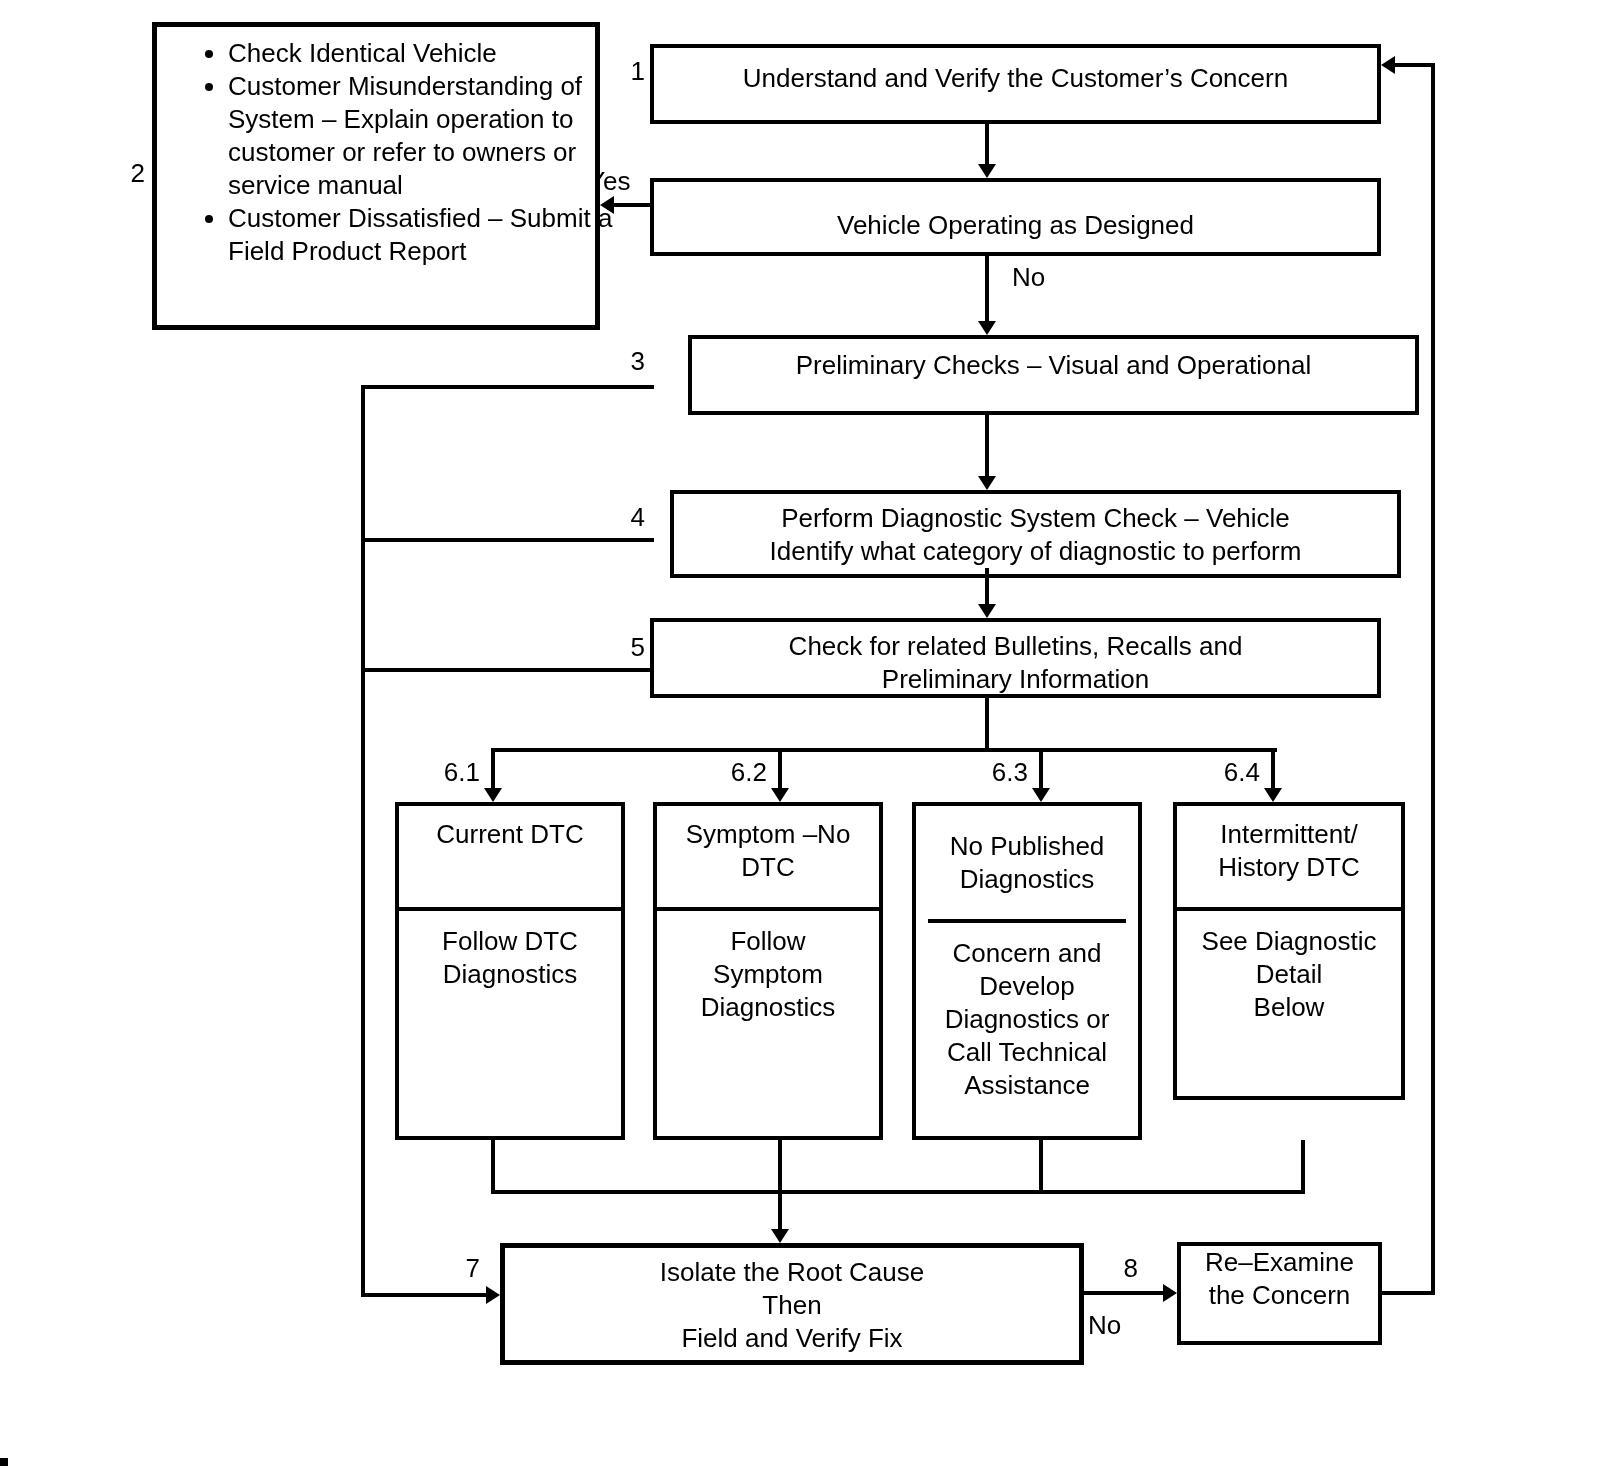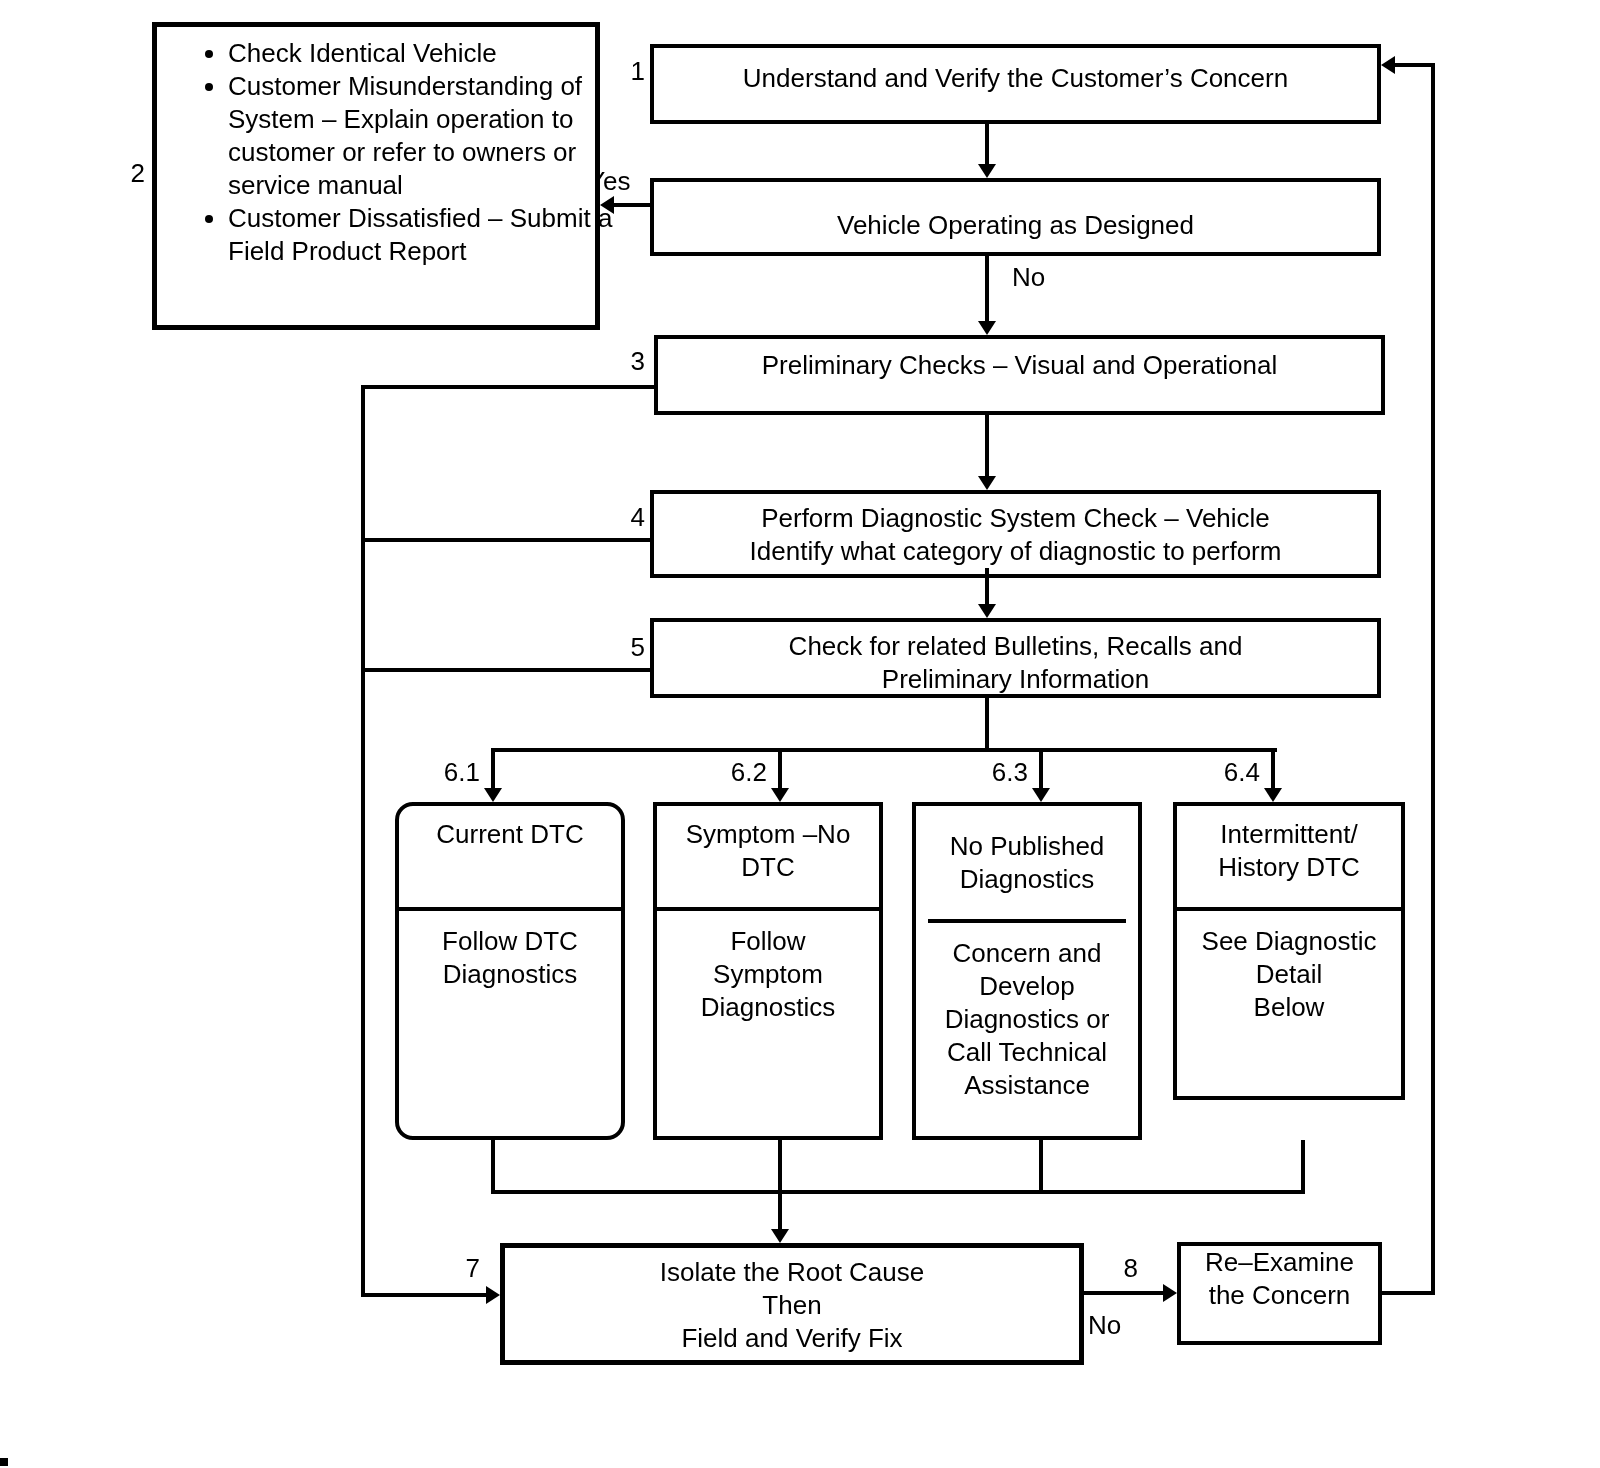--- a/index.html
+++ b/index.html
@@ -54,35 +54,35 @@
   </div>
 
   <div class="bx" style="left:650px;top:44px;width:731px;height:80px;padding-top:14px;">
     <span class="ln">Understand and Verify the Customer’s Concern</span>
   </div>
 
   <div class="bx" style="left:650px;top:178px;width:731px;height:78px;padding-top:27px;">
     <span class="ln">Vehicle Operating as Designed</span>
   </div>
 
-  <div class="bx" style="left:654px;top:335px;width:731px;height:80px;padding-top:10px;">
+  <div class="bx" style="left:688px;top:335px;width:731px;height:80px;padding-top:10px;">
     <span class="ln">Preliminary Checks – Visual and Operational</span>
   </div>
 
-  <div class="bx" style="left:650px;top:490px;width:731px;height:88px;padding-top:8px;">
+  <div class="bx" style="left:670px;top:490px;width:731px;height:88px;padding-top:8px;">
     <span class="ln">Perform Diagnostic System Check – Vehicle</span>
     <span class="ln">Identify what category of diagnostic to perform</span>
   </div>
 
   <div class="bx" style="left:650px;top:618px;width:731px;height:80px;padding-top:8px;">
     <span class="ln">Check for related Bulletins, Recalls and</span>
     <span class="ln">Preliminary Information</span>
   </div>
 
-  <div class="bx" style="left:395px;top:802px;width:230px;height:338px;padding:0;border-radius:18px;">
+  <div class="bx" style="left:395px;top:802px;width:230px;height:338px;padding:0;">
     <div class="hdr">
       <span class="ln">Current DTC</span>
     </div>
     <div class="bdy">
       <span class="ln">Follow DTC</span>
       <span class="ln">Diagnostics</span>
     </div>
   </div>
 
   <div class="bx" style="left:653px;top:802px;width:230px;height:338px;padding:0;">

